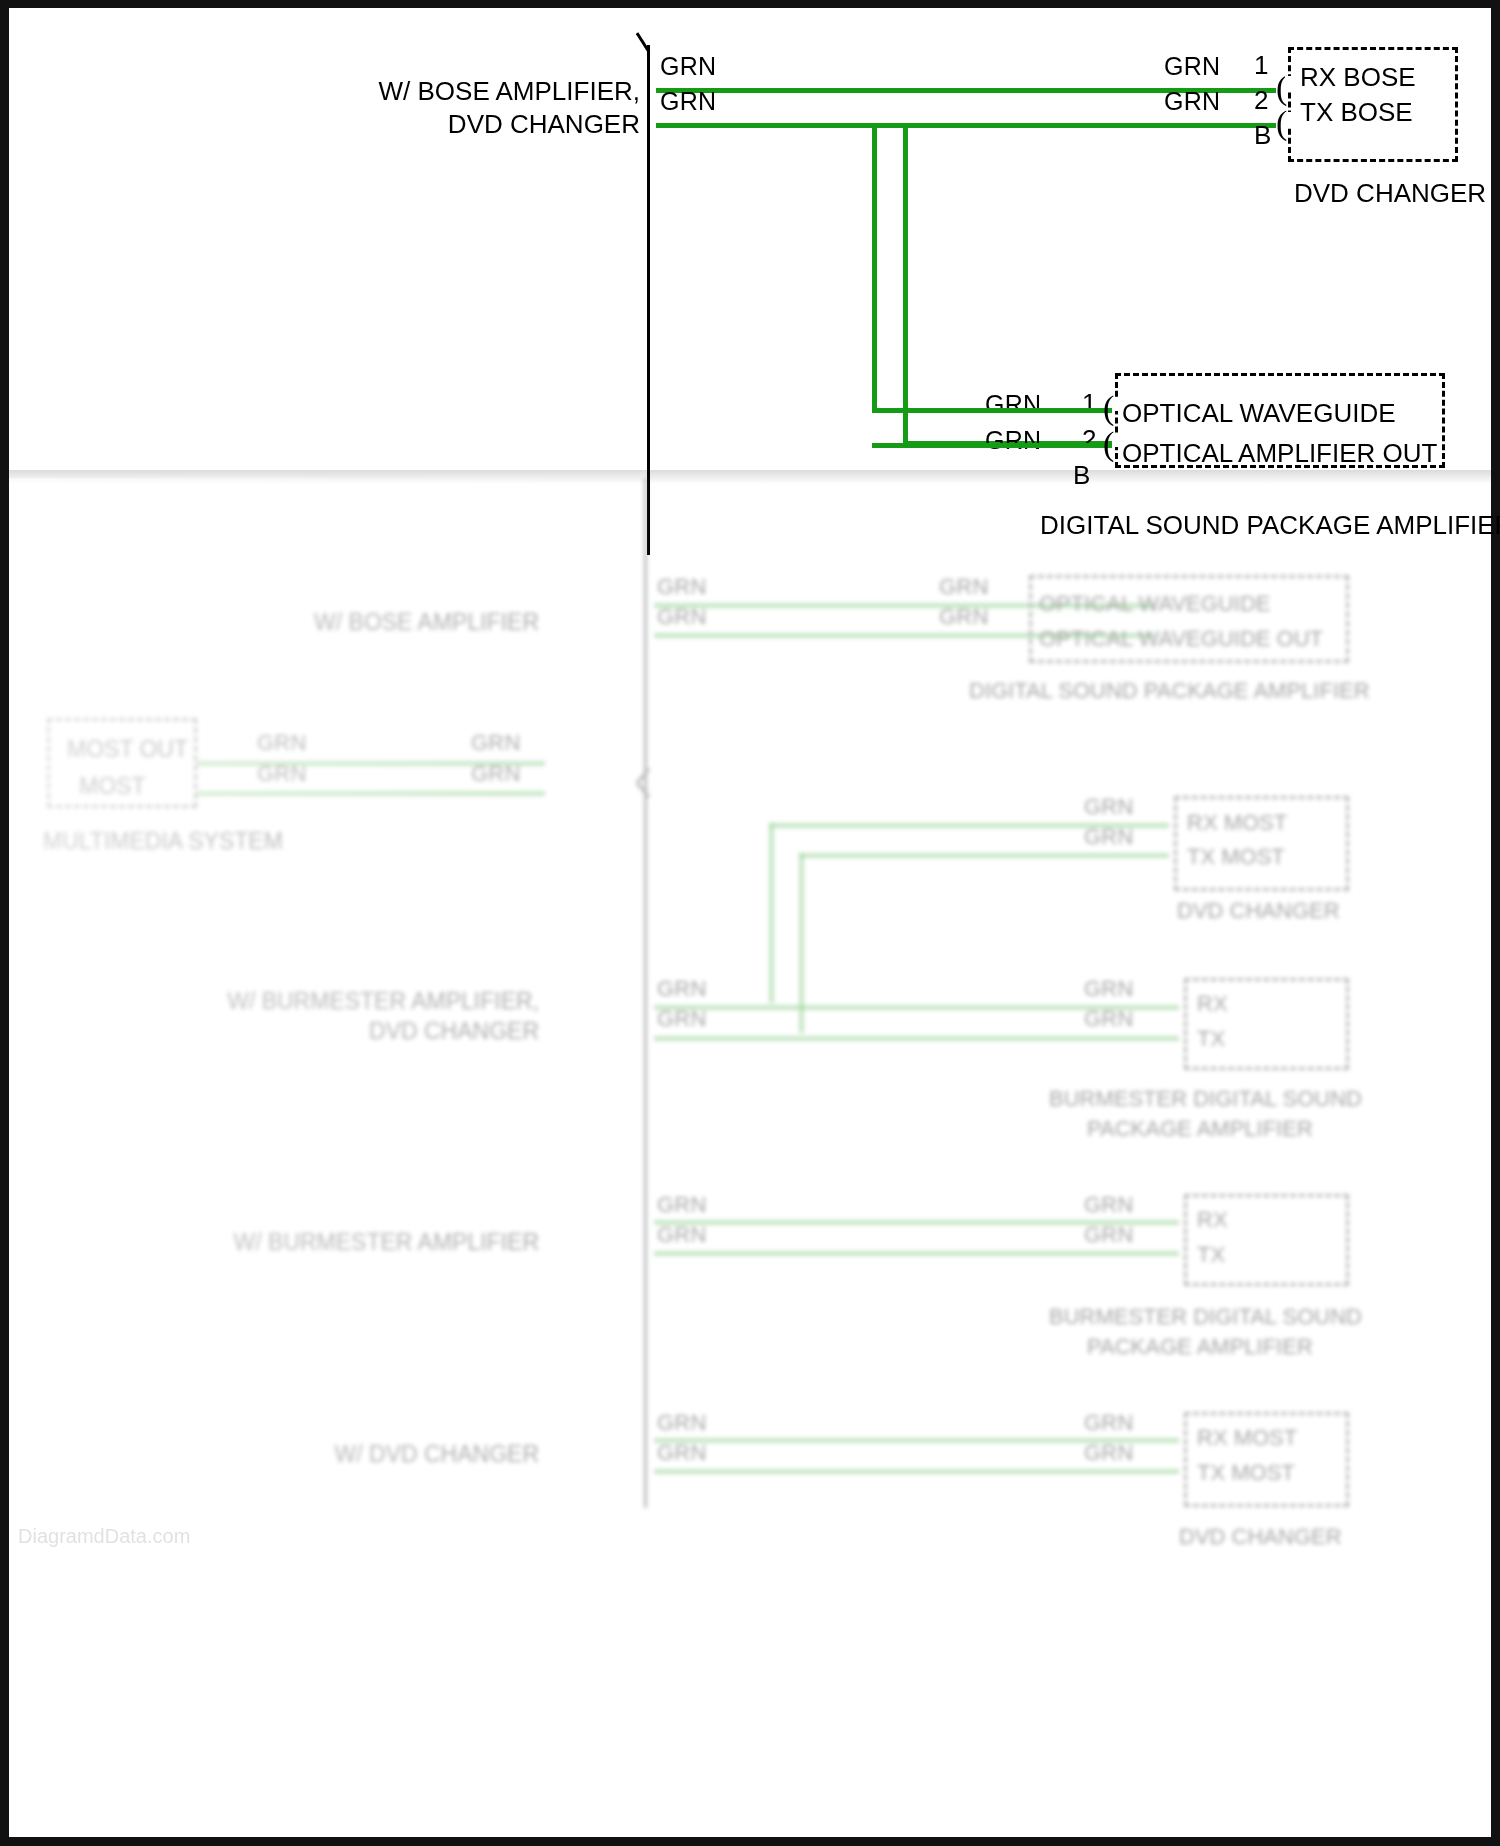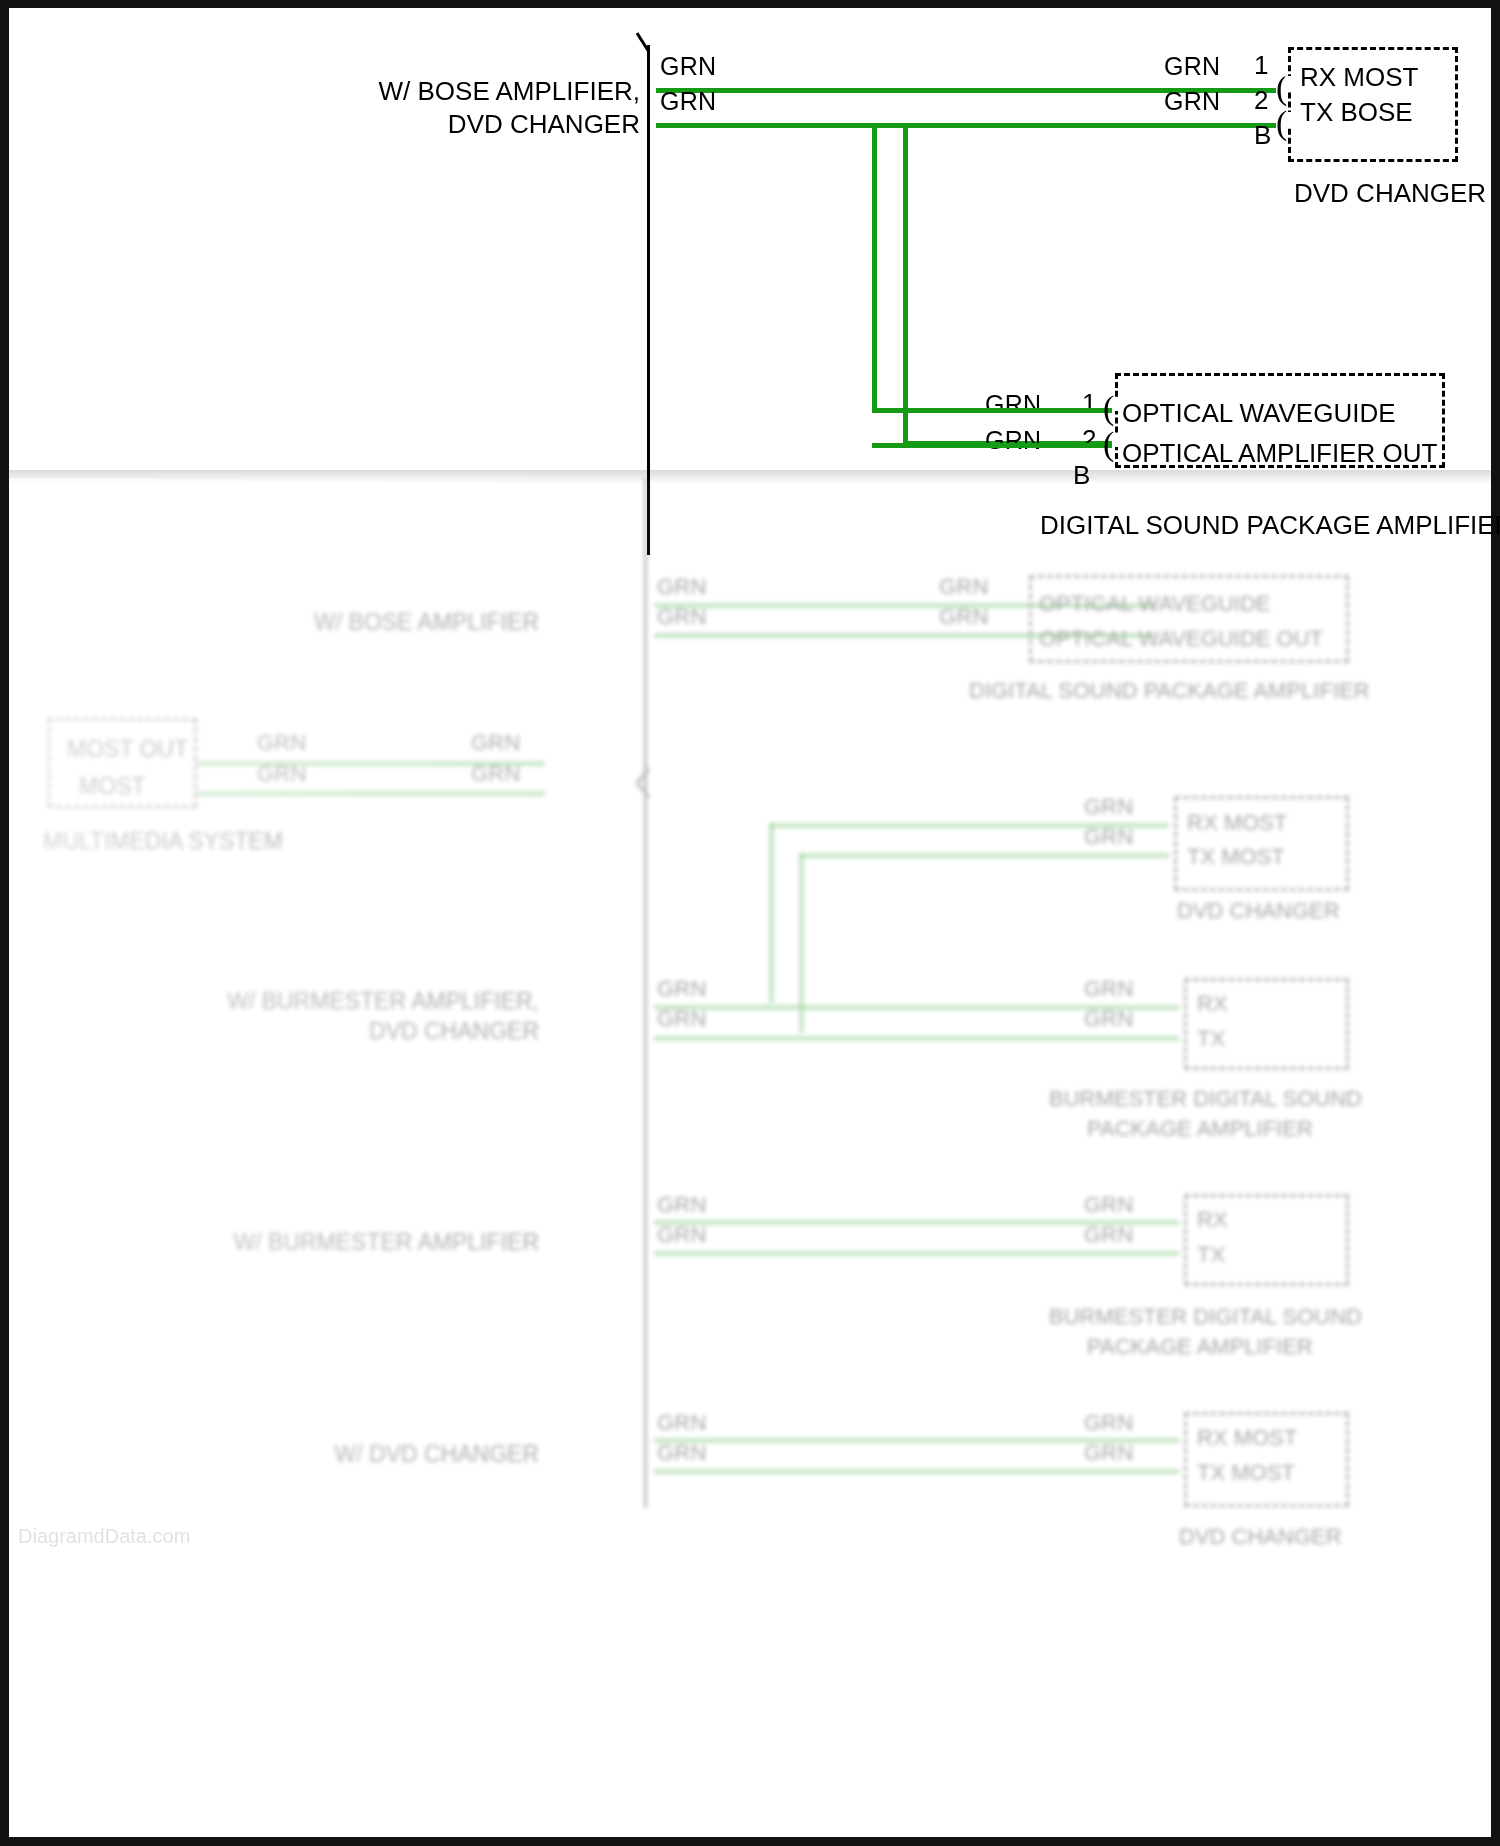--- a/index.html
+++ b/index.html
@@ -117,21 +117,21 @@
     <div class="lbl wirelbl" style="left:1164px;top:87px;">GRN</div>
     <div class="lbl pin" style="left:1254px;top:85px;">2</div>
     <div class="lbl pin" style="left:1254px;top:120px;">B</div>
 
     <div class="brk" style="left:1276px;top:71px;">(</div>
     <div class="brk" style="left:1276px;top:106px;">(</div>
 
     <div class="dashbox" style="left:1288px;top:47px;width:170px;height:115px;"></div>
     <div class="gap" style="left:1285px;top:76px;width:8px;height:14px;"></div>
     <div class="gap" style="left:1285px;top:112px;width:8px;height:14px;"></div>
-    <div class="lbl boxlbl" style="left:1300px;top:62px;">RX MOST</div>
+    <div class="lbl boxlbl" style="left:1300px;top:62px;">RX BOSE</div>
     <div class="lbl boxlbl" style="left:1300px;top:97px;">TX BOSE</div>
     <div class="lbl caption" style="left:1294px;top:178px;">DVD CHANGER</div>
 
     <div class="lbl wirelbl" style="left:985px;top:390px;">GRN</div>
     <div class="lbl pin" style="left:1082px;top:388px;">1</div>
 
     <div class="lbl wirelbl" style="left:985px;top:426px;">GRN</div>
     <div class="lbl pin" style="left:1082px;top:424px;">2</div>
     <div class="lbl pin" style="left:1073px;top:460px;">B</div>
 

